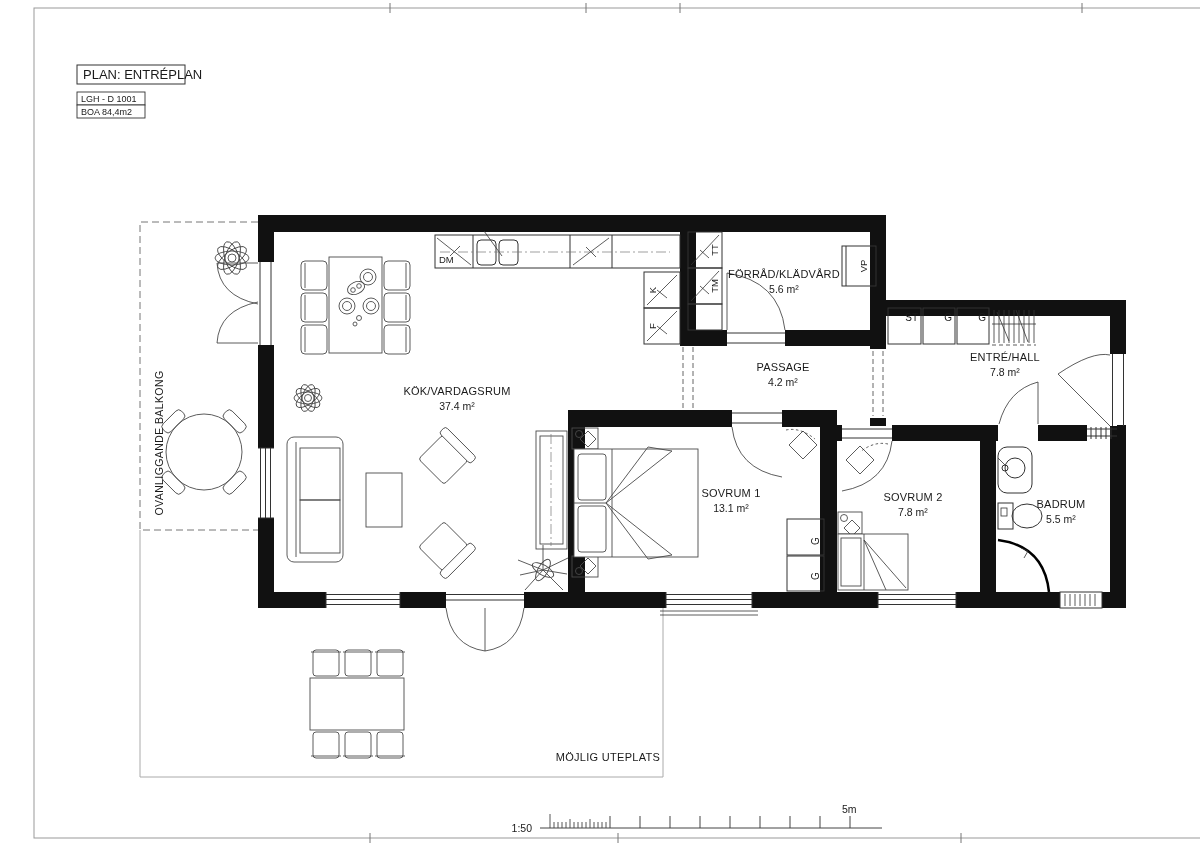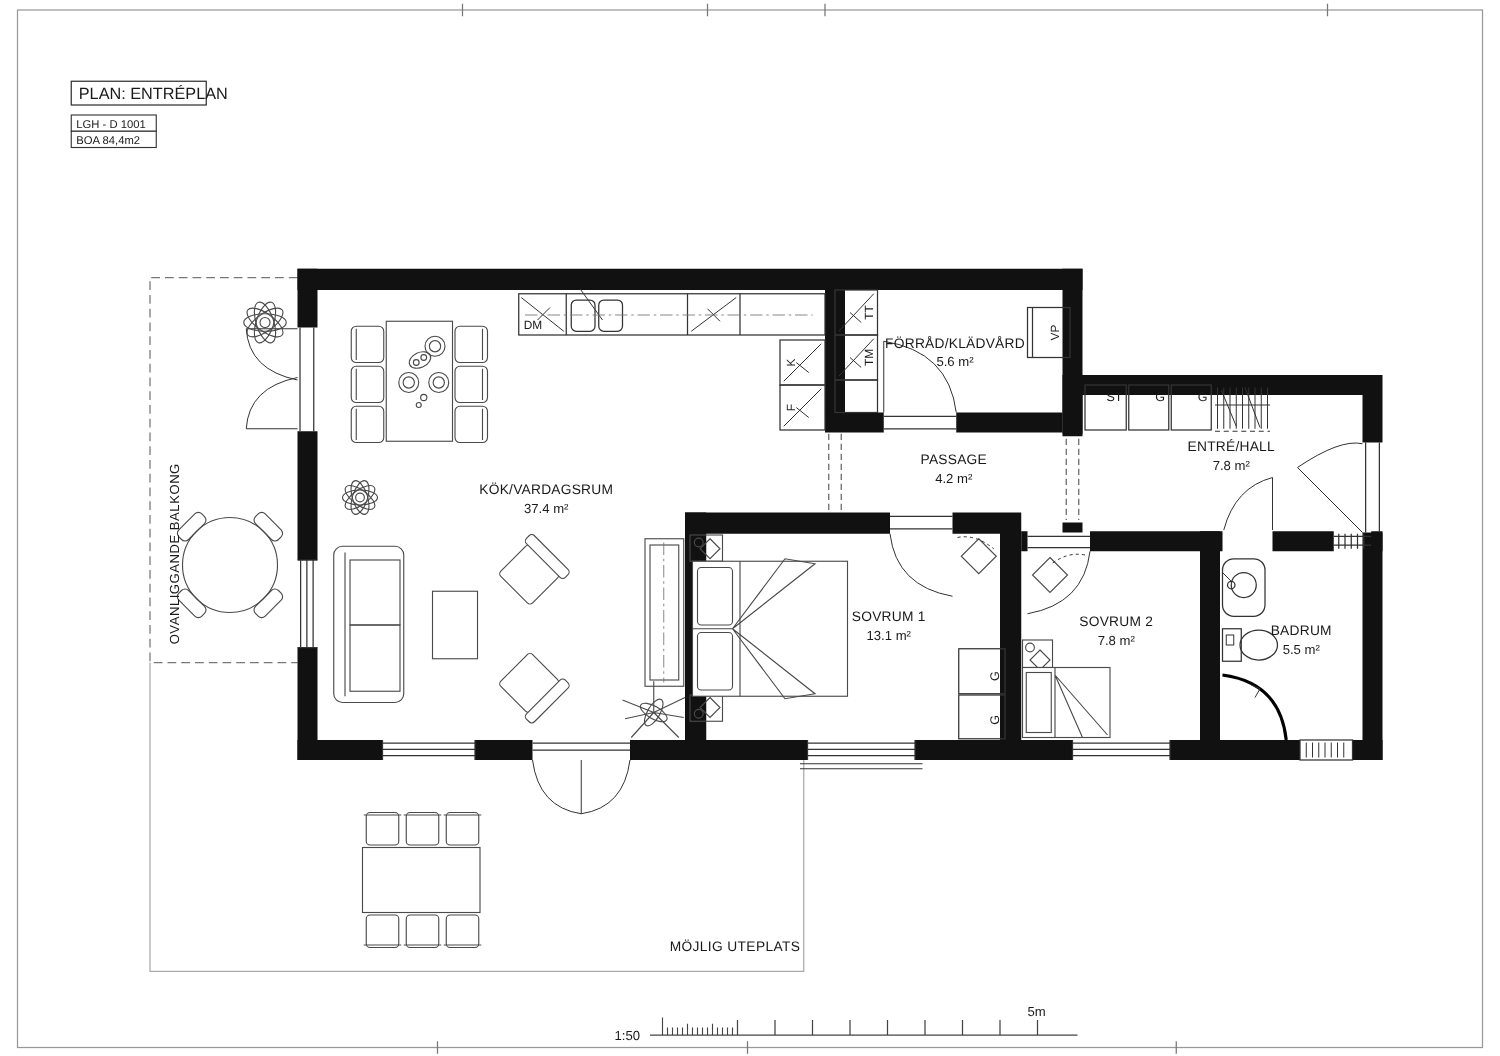--- a/index.html
+++ b/index.html
@@ -1,17 +1,17 @@
 <!DOCTYPE html>
 <html><head>
 <meta charset="utf-8">
 <style>
   html,body{margin:0;padding:0;background:#fff;}
   .sheet{width:1016px;height:845px;position:relative;background:#ffffff;
-         font-family:"Liberation Sans", sans-serif;}
+         font-family:"Liberation Sans", sans-serif;padding-left:20px;}
   svg{display:block;}
   text{fill:#1a1a1a;font-family:"Liberation Sans", sans-serif;}
   .rname{font-size:11px;letter-spacing:.2px;}
   .rarea{font-size:10.5px;}
   .applbl{font-size:9.5px;}
   .cablbl{font-size:10px;}
   .ttl{font-size:13px;}
   .tinybx{font-size:9px;}
   .sclbl{font-size:10.5px;}
   .outlbl{font-size:11px;letter-spacing:.3px;}

